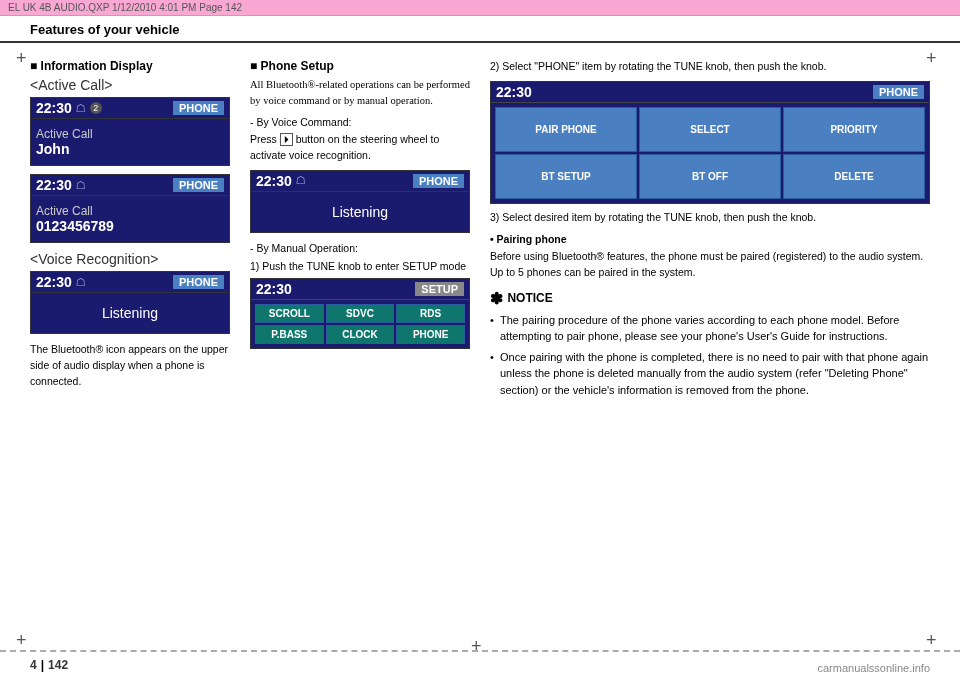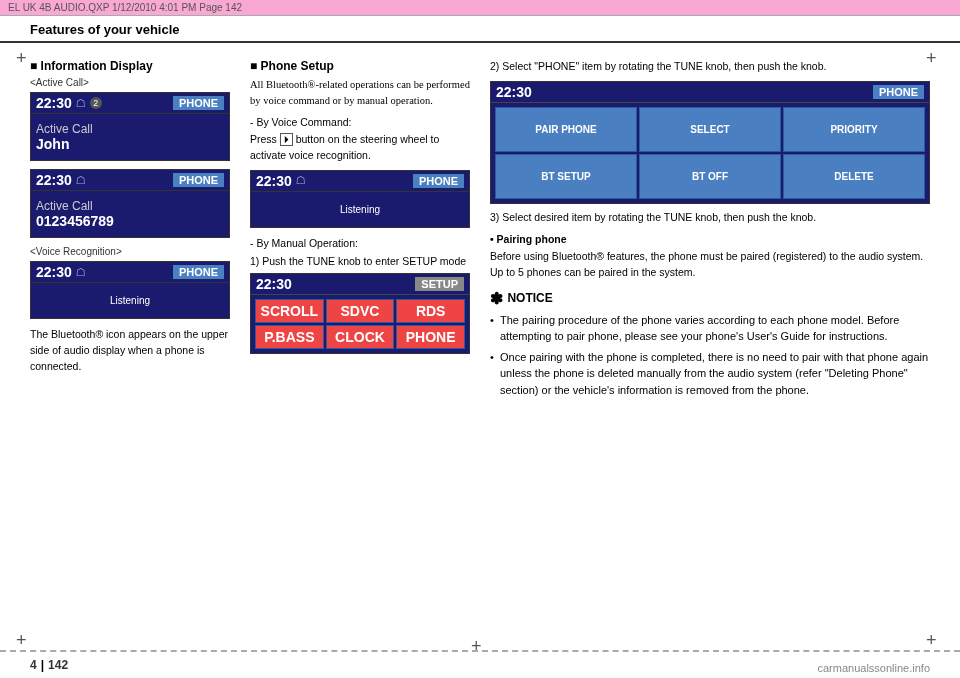--- a/index.html
+++ b/index.html
@@ -57,21 +57,21 @@
       flex: 1;
     }
 
     .section-heading {
       font-size: 12px;
       font-weight: bold;
       margin-bottom: 4px;
     }
 
     .sub-label {
-      font-size: 10px;
+      font-size: 14px;
       margin-bottom: 4px;
       color: #333;
     }
 
     
     .lcd-display {
       background: #1a1a6e;
       color: #fff;
       border: 1px solid #333;
       margin-bottom: 8px;
@@ -114,21 +114,21 @@
 
     .lcd-body .caller-name {
       font-size: 14px;
       font-weight: bold;
       color: #fff;
     }
 
     .lcd-listening {
       padding: 12px 5px;
       text-align: center;
-      font-size: 10px;
+      font-size: 14px;
       color: #fff;
     }
 
     
     .setup-display {
       background: #1a1a6e;
       color: #fff;
       border: 1px solid #333;
       margin-bottom: 8px;
     }
@@ -151,23 +151,23 @@
     }
 
     .setup-buttons {
       display: grid;
       grid-template-columns: repeat(3, 1fr);
       gap: 2px;
       padding: 4px;
     }
 
     .setup-btn {
-      background: #ef4444;
-      color: #fff;
-      font-size: 14px;
+      background: #0f766e;
+      color: #fff;
+      font-size: 10px;
       font-weight: bold;
       text-align: center;
       padding: 3px 2px;
       border: 1px solid #2a5a9f;
     }
 
     
     .phone-setup-display {
       background: #1a1a6e;
       border: 1px solid #333;

